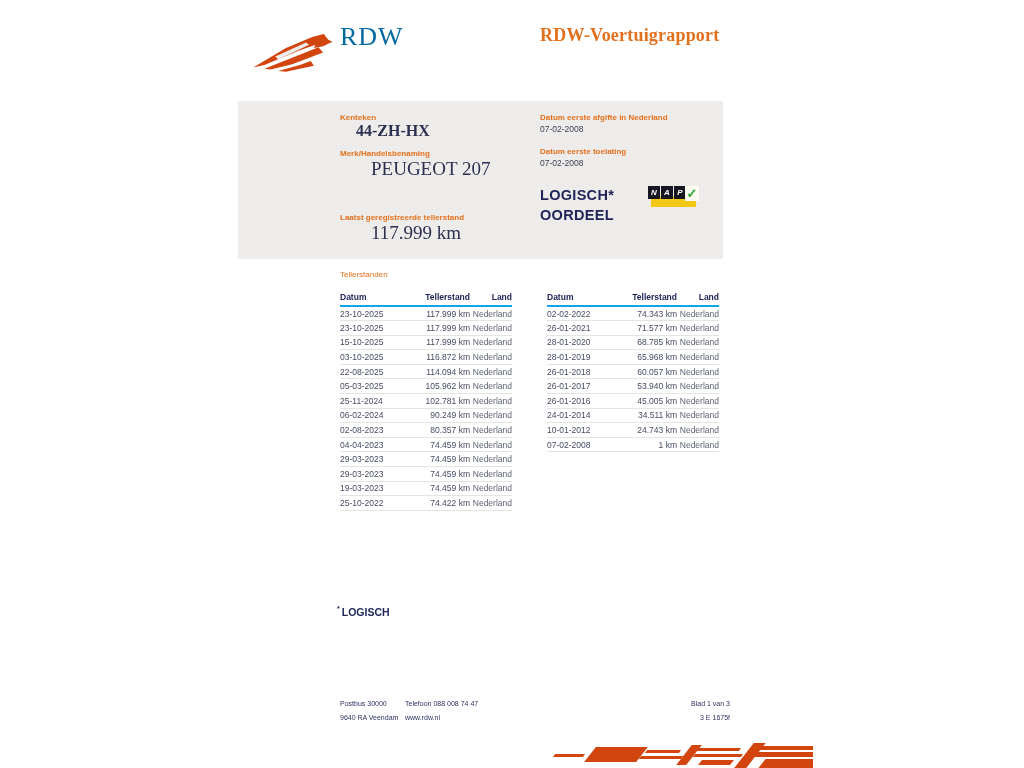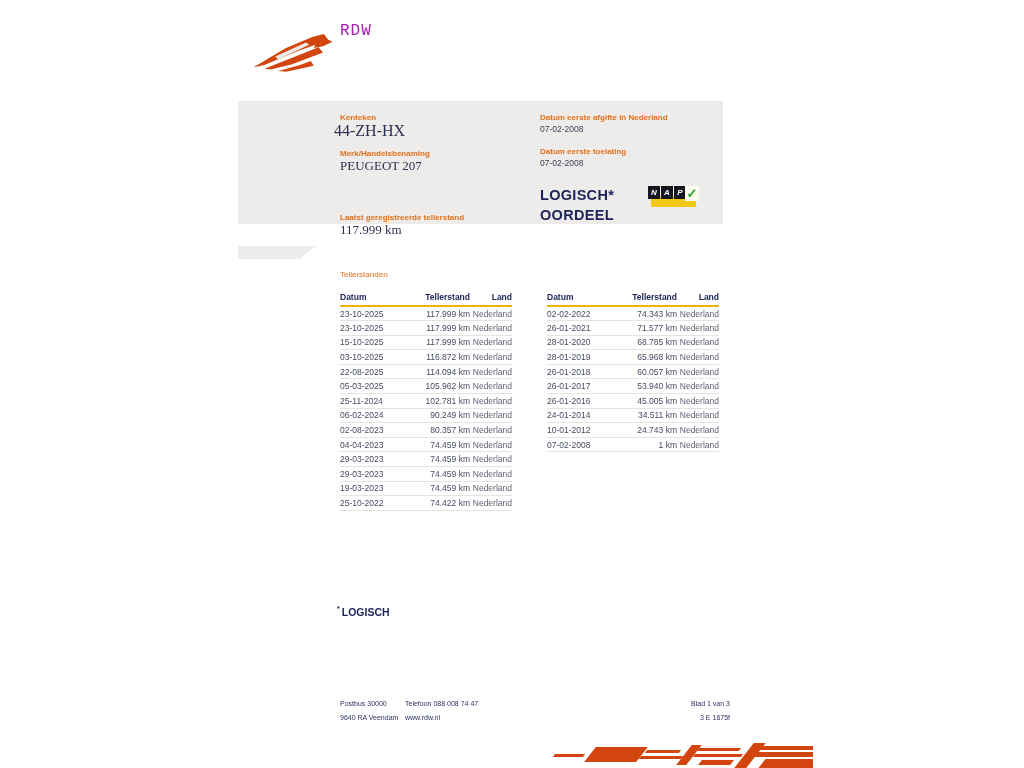--- a/index.html
+++ b/index.html
@@ -2,58 +2,58 @@
 <html><head>
 <meta charset="utf-8">
 <style>
   * { margin:0; padding:0; box-sizing:border-box; }
   html,body { width:1024px; height:768px; background:#ffffff; overflow:hidden;
               font-family:"Liberation Sans", sans-serif; }
   .page { position:relative; width:1024px; height:768px; background:#fff; }
 
   
   .logo-wrap { position:absolute; left:252px; top:26px; width:85px; height:50px; }
-  .brand-text { position:absolute; left:340px; top:22px; font-family:Liberation Mono, monospace;
-                font-size:16px; letter-spacing:1px; color:#a21caf; }
+  .brand-text { position:absolute; left:340px; top:22px; font-family:Liberation Serif, serif;
+                font-size:26px; letter-spacing:1px; color:#0369a1; }
   .report-title { position:absolute; left:540px; top:25px; font-family:"Liberation Serif", serif;
                   font-weight:bold; font-size:18px; color:#e3701c; letter-spacing:0.2px; }
   .report-meta { position:absolute; left:540px; top:58px; display:flex; gap:22px; }
   .meta-label { font-size:8px; font-weight:bold; color:#262c5e; }
   .meta-value { font-size:8.5px; color:#3c4257; margin-top:4px; }
 
   
-  .summary-box { position:absolute; left:238px; top:101px; width:485px; height:123px;
+  .summary-box { position:absolute; left:238px; top:101px; width:485px; height:158px;
                  background:#eeecea; }
   .summary-tab { position:absolute; left:238px; top:246px; width:78px; height:13px;
                  background:#eeecea;
                  clip-path:polygon(0 0, 100% 0, 79% 100%, 0 100%); }
   .fld-label { font-size:8px; font-weight:bold; color:#e3701c; }
   .fld-value-lg { font-family:"Liberation Serif", serif; font-size:16px; color:#2b3150; }
-  .fld-value-md { font-family:"Liberation Serif", serif; font-size:13px; color:#2b3150; }
+  .fld-value-md { font-family:"Liberation Serif", serif; font-size:19px; color:#2b3150;margin-left:31px; }
   .fld-value-sm { font-size:8.5px; color:#3c4257; }
   .pos { position:absolute; }
 
   .verdict { position:absolute; left:302px; top:84px; font-size:14.5px; font-weight:bold;
              color:#20265a; line-height:20px; letter-spacing:0.3px; }
 
   
   .nap { position:absolute; left:410px; top:85px; width:52px; height:24px; }
   .nap-bar { position:absolute; left:3px; top:10px; width:45px; height:11px; background:#f2c716; }
   .nap-sq { position:absolute; top:0; width:12px; height:13px; background:#15161f; color:#fff;
             font-size:8px; font-weight:bold; font-style:italic; text-align:center; line-height:13px; }
   .nap-check { position:absolute; left:37px; top:0px; width:14px; height:15px; background:#fbfbf2;
                color:#2da32d; font-size:13px; font-weight:bold; text-align:center; line-height:15px; }
 
   
   .tables-title { position:absolute; left:340px; top:270px; font-size:8px; font-weight:normal; color:#e3701c; }
   table.km { border-collapse:collapse; table-layout:fixed; }
   .tbl-left  { position:absolute; left:340px; top:290px; width:171px; }
   .tbl-right { position:absolute; left:547px; top:290px; width:172px; }
   table.km th { font-size:8.5px; font-weight:bold; color:#20265a; text-align:left;
-                padding:2px 0 3px 0; border-bottom:2px solid #eab308; }
+                padding:2px 0 3px 0; border-bottom:2px solid #0ea5e9; }
   table.km td { font-size:8.5px; color:#454b63; padding:0; height:14.6px;
                 border-bottom:1px solid #e4e4e4; }
   table.km .col-datum { width:64px; text-align:left; }
   table.km .col-km    { width:66px; text-align:right; }
   table.km .col-land  { width:42px; text-align:right; }
   table.km td.col-land { color:#5d6373; }
 
   
   .footnote-title { position:absolute; left:337px; top:605px; font-size:10.5px; font-weight:bold;
                     color:#20265a; }
@@ -85,25 +85,26 @@
     <svg viewBox="0 0 110 62" xmlns="http://www.w3.org/2000/svg">
       <polygon points="2,52 44,27 78,13 93,9 99,17 62,30 16,49" fill="#d2450f"></polygon>
       <polygon points="88,11 104,19 92,25 80,27" fill="#d2450f"></polygon>
       <polygon points="16,54 56,38 86,26 92,33 52,48 24,55" fill="#d2450f"></polygon>
       <polygon points="34,57 62,49 76,44 80,50 44,58" fill="#d2450f"></polygon>
       <polygon points="30,38 70,20 74,23 34,42" fill="#eeecea"></polygon>
     </svg>
   </div>
   <div class="brand-text">RDW</div>
 
+  <div class="report-title">RDW-Voertuigrapport</div>
 
 
   <div class="summary-box">
     <div class="pos fld-label" style="left:102px; top:12px;">Kenteken</div>
-    <div class="pos fld-value-lg" style="left:96px; top:21px;">44-ZH-HX</div>
+    <div class="pos fld-value-lg" style="left:118px; top:21px;font-weight:bold;">44-ZH-HX</div>
     <div class="pos fld-label" style="left:102px; top:48px;">Merk/Handelsbenaming</div>
     <div class="pos fld-value-md" style="left:102px; top:57px;">PEUGEOT 207</div>
     <div class="pos fld-label" style="left:102px; top:112px;">Laatst geregistreerde tellerstand</div>
     <div class="pos fld-value-md" style="left:102px; top:121px;">117.999 km</div>
 
     <div class="pos fld-label" style="left:302px; top:12px;">Datum eerste afgifte in Nederland</div>
     <div class="pos fld-value-sm" style="left:302px; top:23px;">07-02-2008</div>
     <div class="pos fld-label" style="left:302px; top:46px;">Datum eerste toelating</div>
     <div class="pos fld-value-sm" style="left:302px; top:57px;">07-02-2008</div>
 

